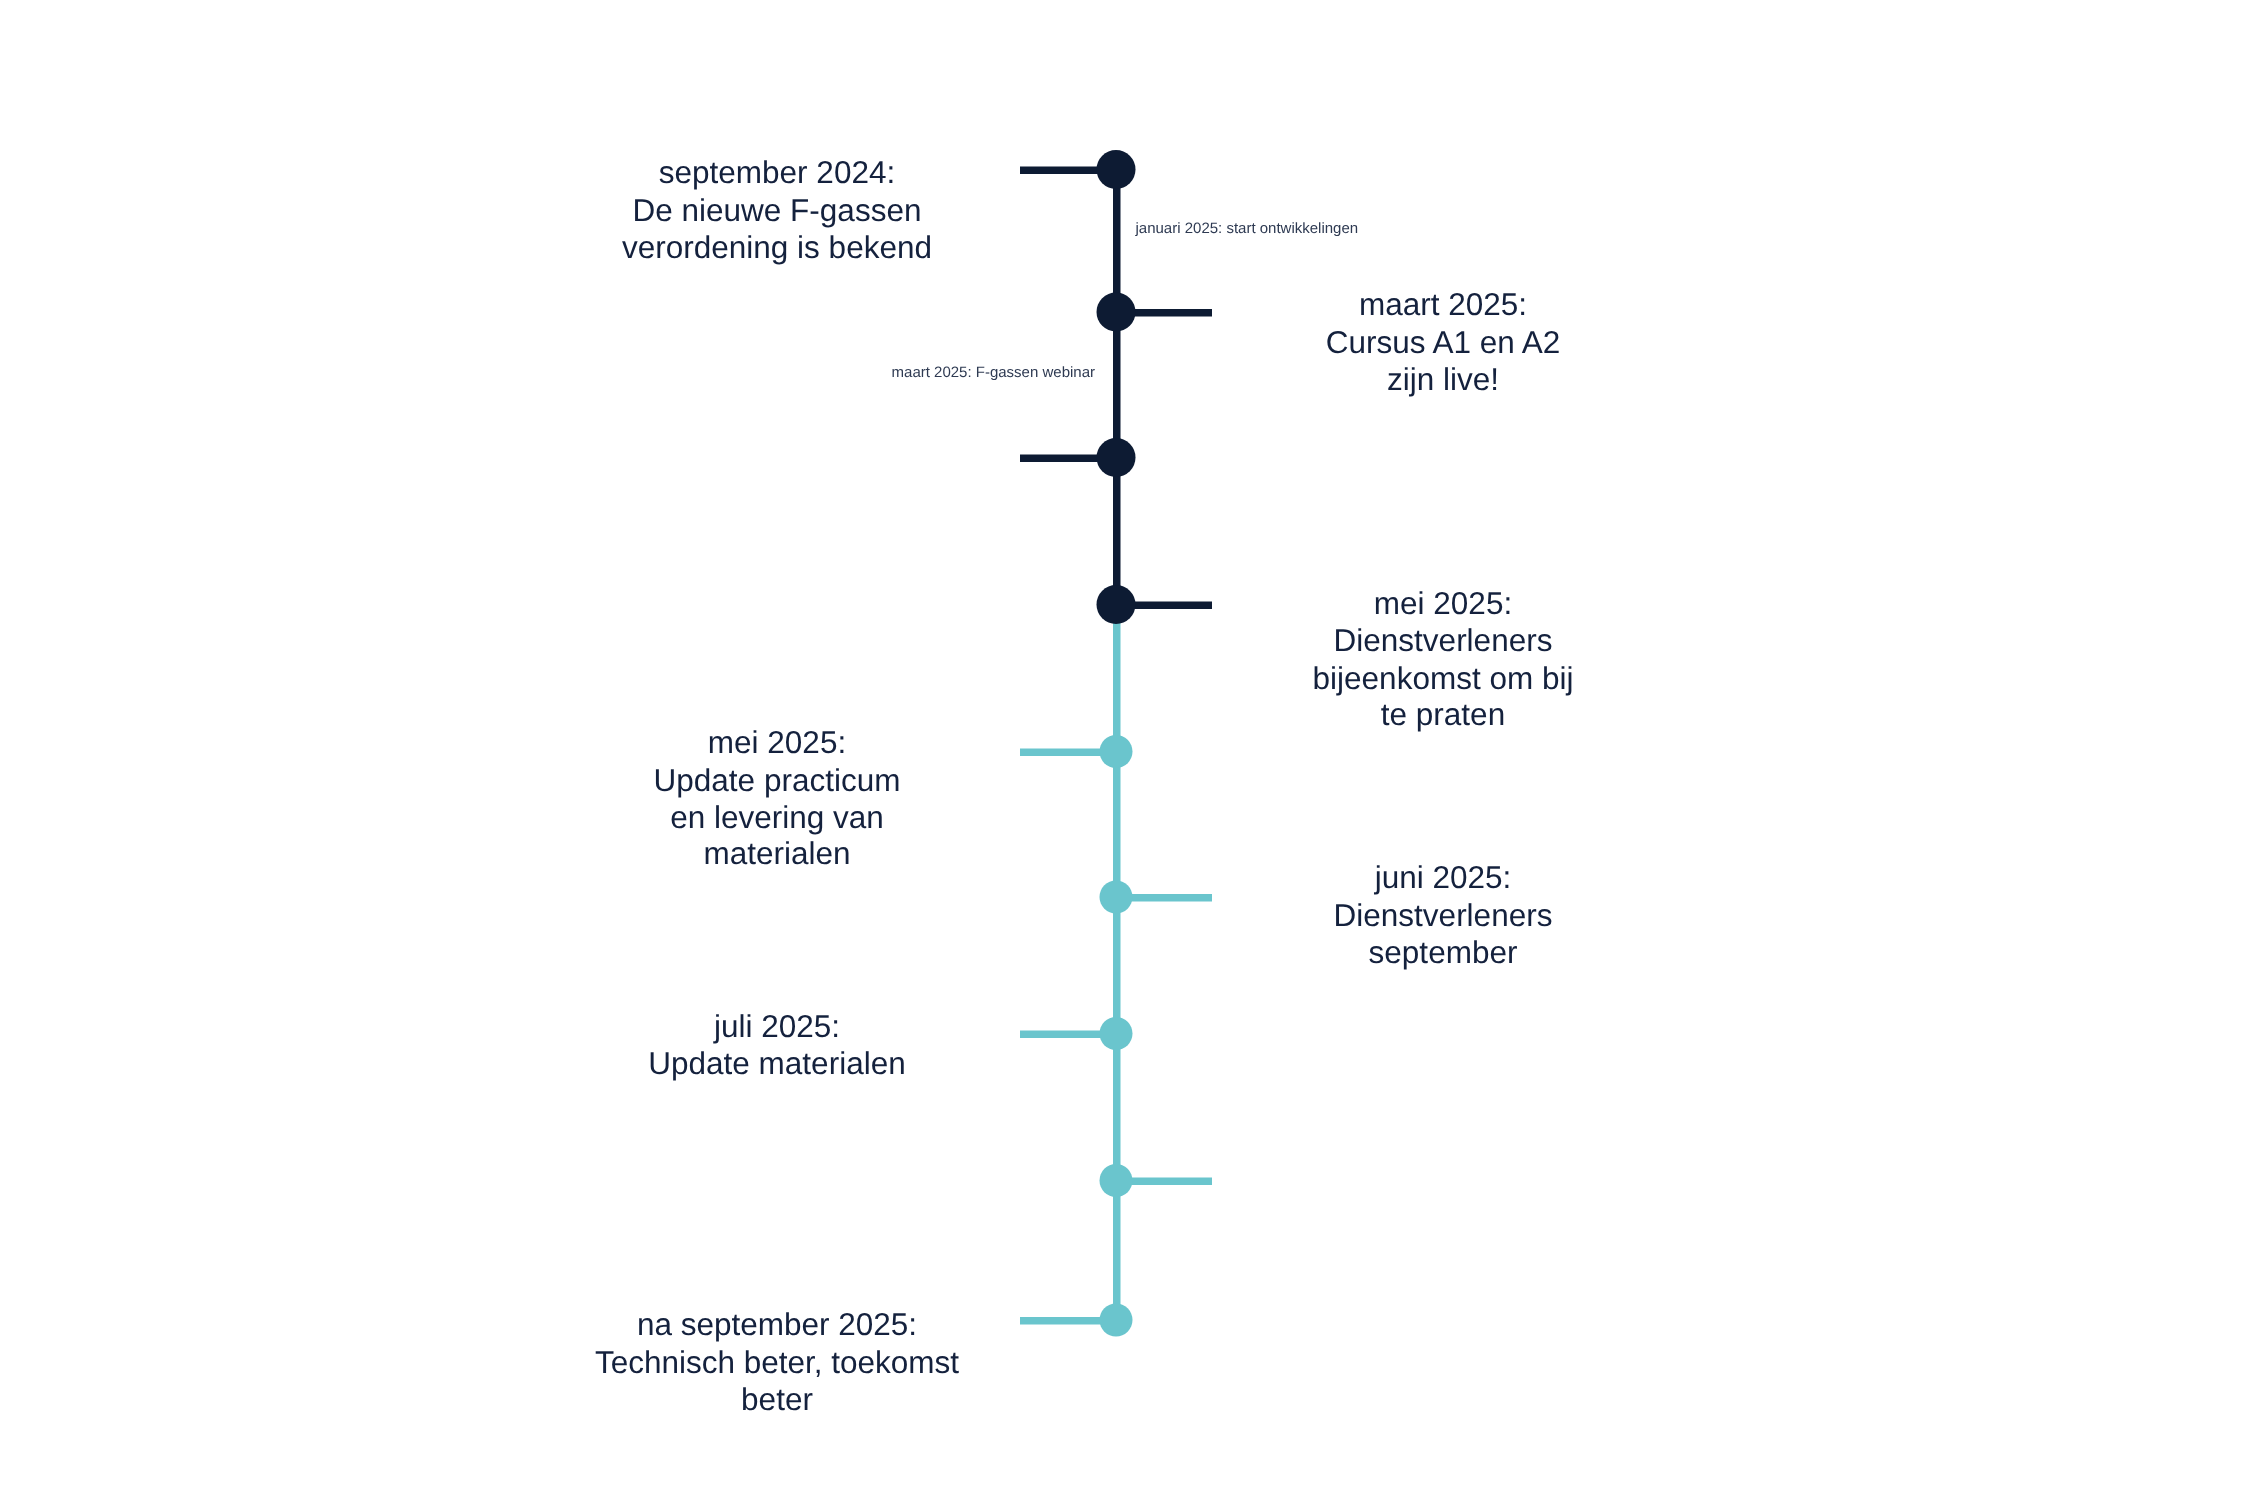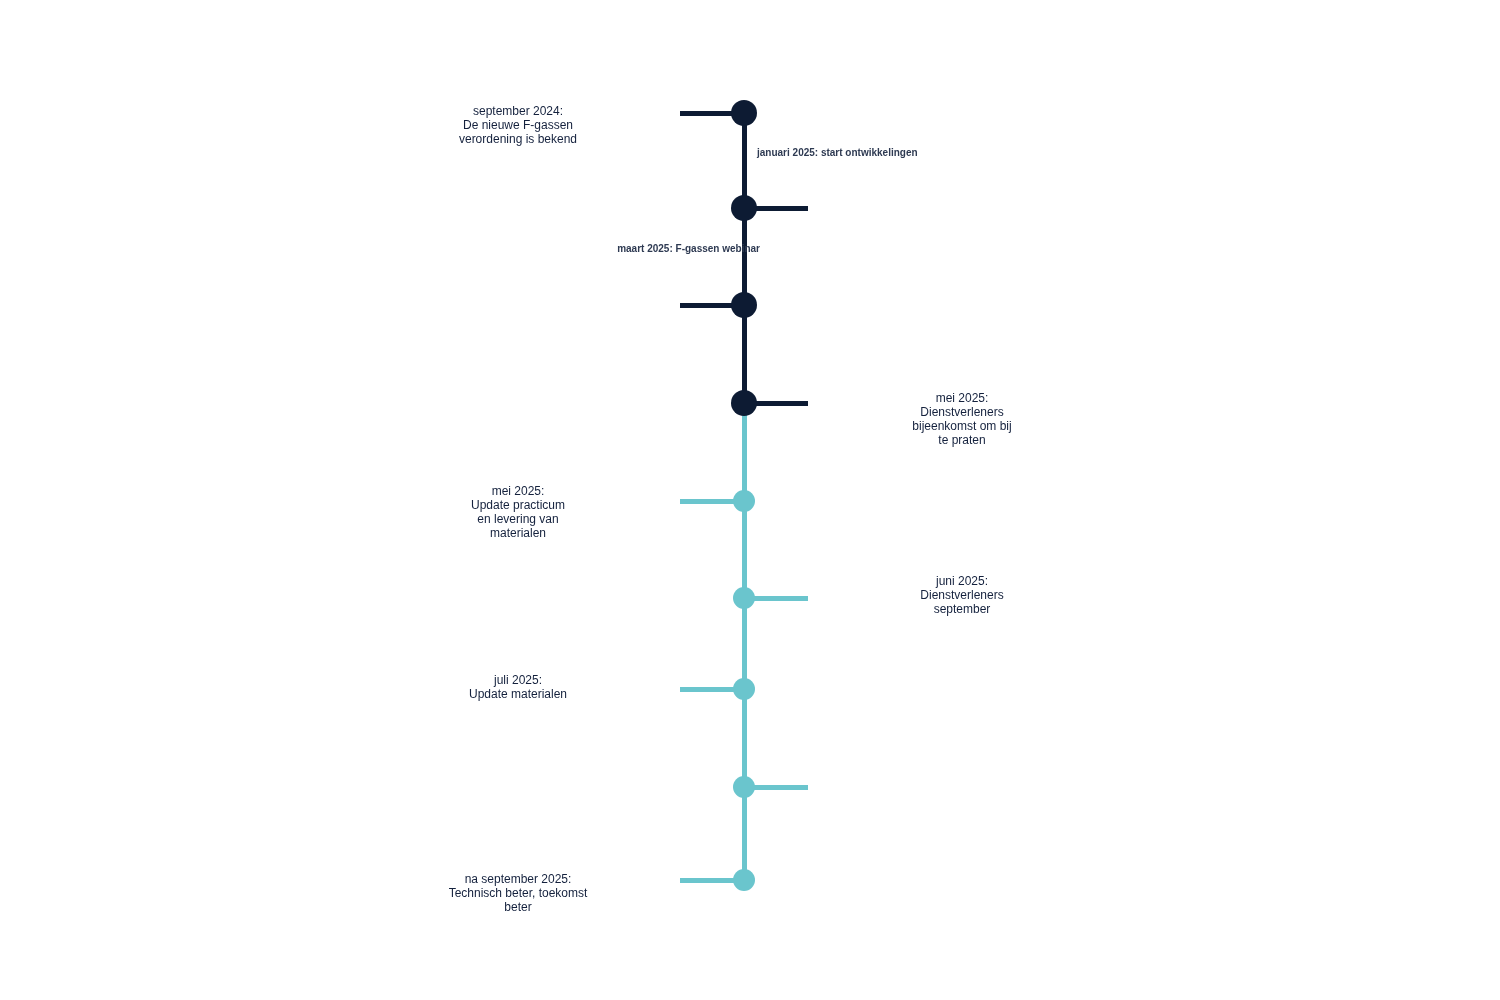--- a/index.html
+++ b/index.html
@@ -53,21 +53,21 @@
   }
   .stub-dark { background: #0d1b33; }
   .stub-teal { background: #6ac5cd; }
   .stub-left  { left: 680px; width: 64px; }
   .stub-right { left: 744px; width: 64px; }
 
   
   .label {
     position: absolute;
     text-align: center;
-    font-size: 12px;
+    font-size: 21px;
     line-height: 1.18;
     color: #14213d;
     white-space: pre-line;
     z-index: 4;
   }
   .label-left {
     right: 832px;       
     width: 300px;
   }
   .label-right {
@@ -76,44 +76,46 @@
   }
 
   
   .annotation {
     position: absolute;
     font-size: 10px;
     line-height: 1.2;
     color: #2e3a52;
     white-space: nowrap;
     z-index: 4;
-    font-weight: bold;
   }
   .annotation-right { left: 757px; }
-  .annotation-left  { right: 740px; text-align: center; }
+  .annotation-left  { right: 770px; text-align: center; }
 </style>
 </head>
 <body>
 
 <div id="timeline-root">
 
   <div class="spine spine-dark" style="top:113px; height:290px;"></div>
 
   <div class="spine spine-teal" style="top:403px; height:477px;"></div>
 
   <div class="stub stub-dark stub-left" style="top:110.5px;"></div>
   <div class="dot dot-dark" style="top:100px;"></div>
   <div class="label label-left" style="top:104px;">september 2024:
 De nieuwe F-gassen
 verordening is bekend</div>
 
   <div class="annotation annotation-right" style="top:147px;">januari 2025: start ontwikkelingen</div>
 
   <div class="stub stub-dark stub-right" style="top:205.5px;"></div>
   <div class="dot dot-dark" style="top:195px;"></div>
+  <div class="label label-right" style="top:192px;">maart 2025:
+Cursus A1 en A2
+zijn live!</div>
 
   <div class="annotation annotation-left" style="top:243px;">maart 2025: F-gassen webinar</div>
 
   <div class="stub stub-dark stub-left" style="top:302.5px;"></div>
   <div class="dot dot-dark" style="top:292px;"></div>
 
   <div class="stub stub-dark stub-right" style="top:400.5px;"></div>
   <div class="dot dot-dark" style="top:390px;"></div>
   <div class="label label-right" style="top:391px;">mei 2025:
 Dienstverleners

